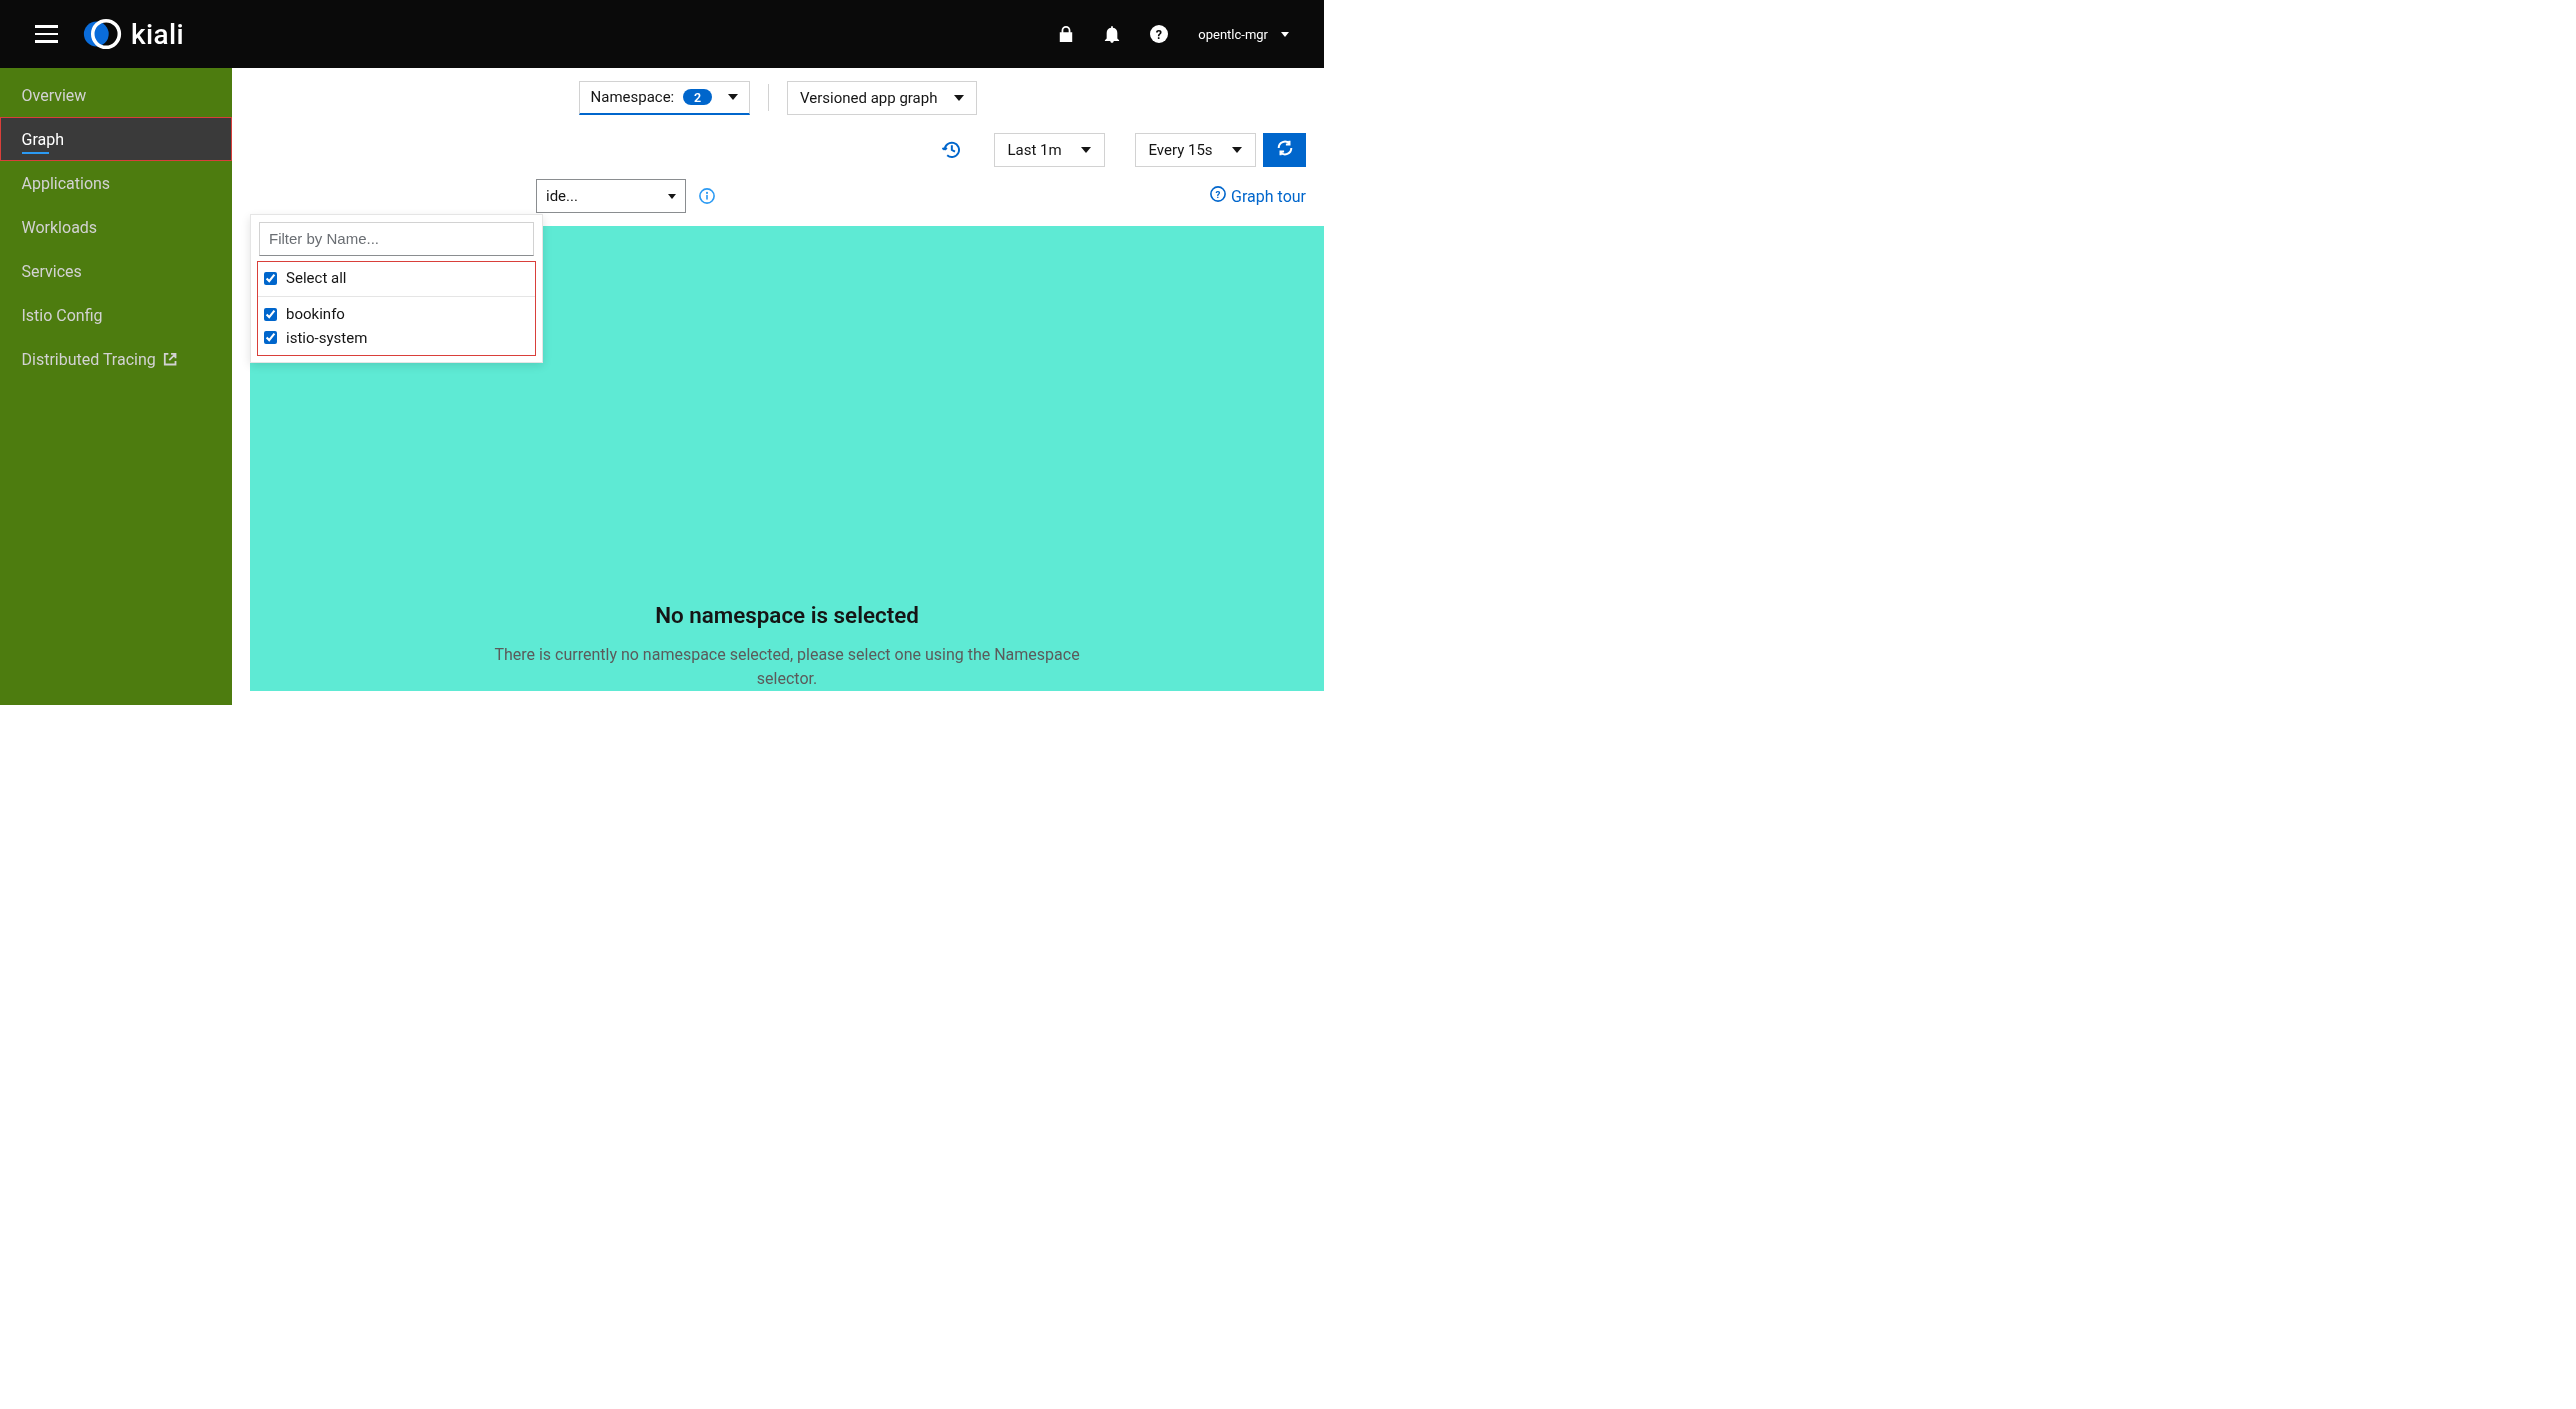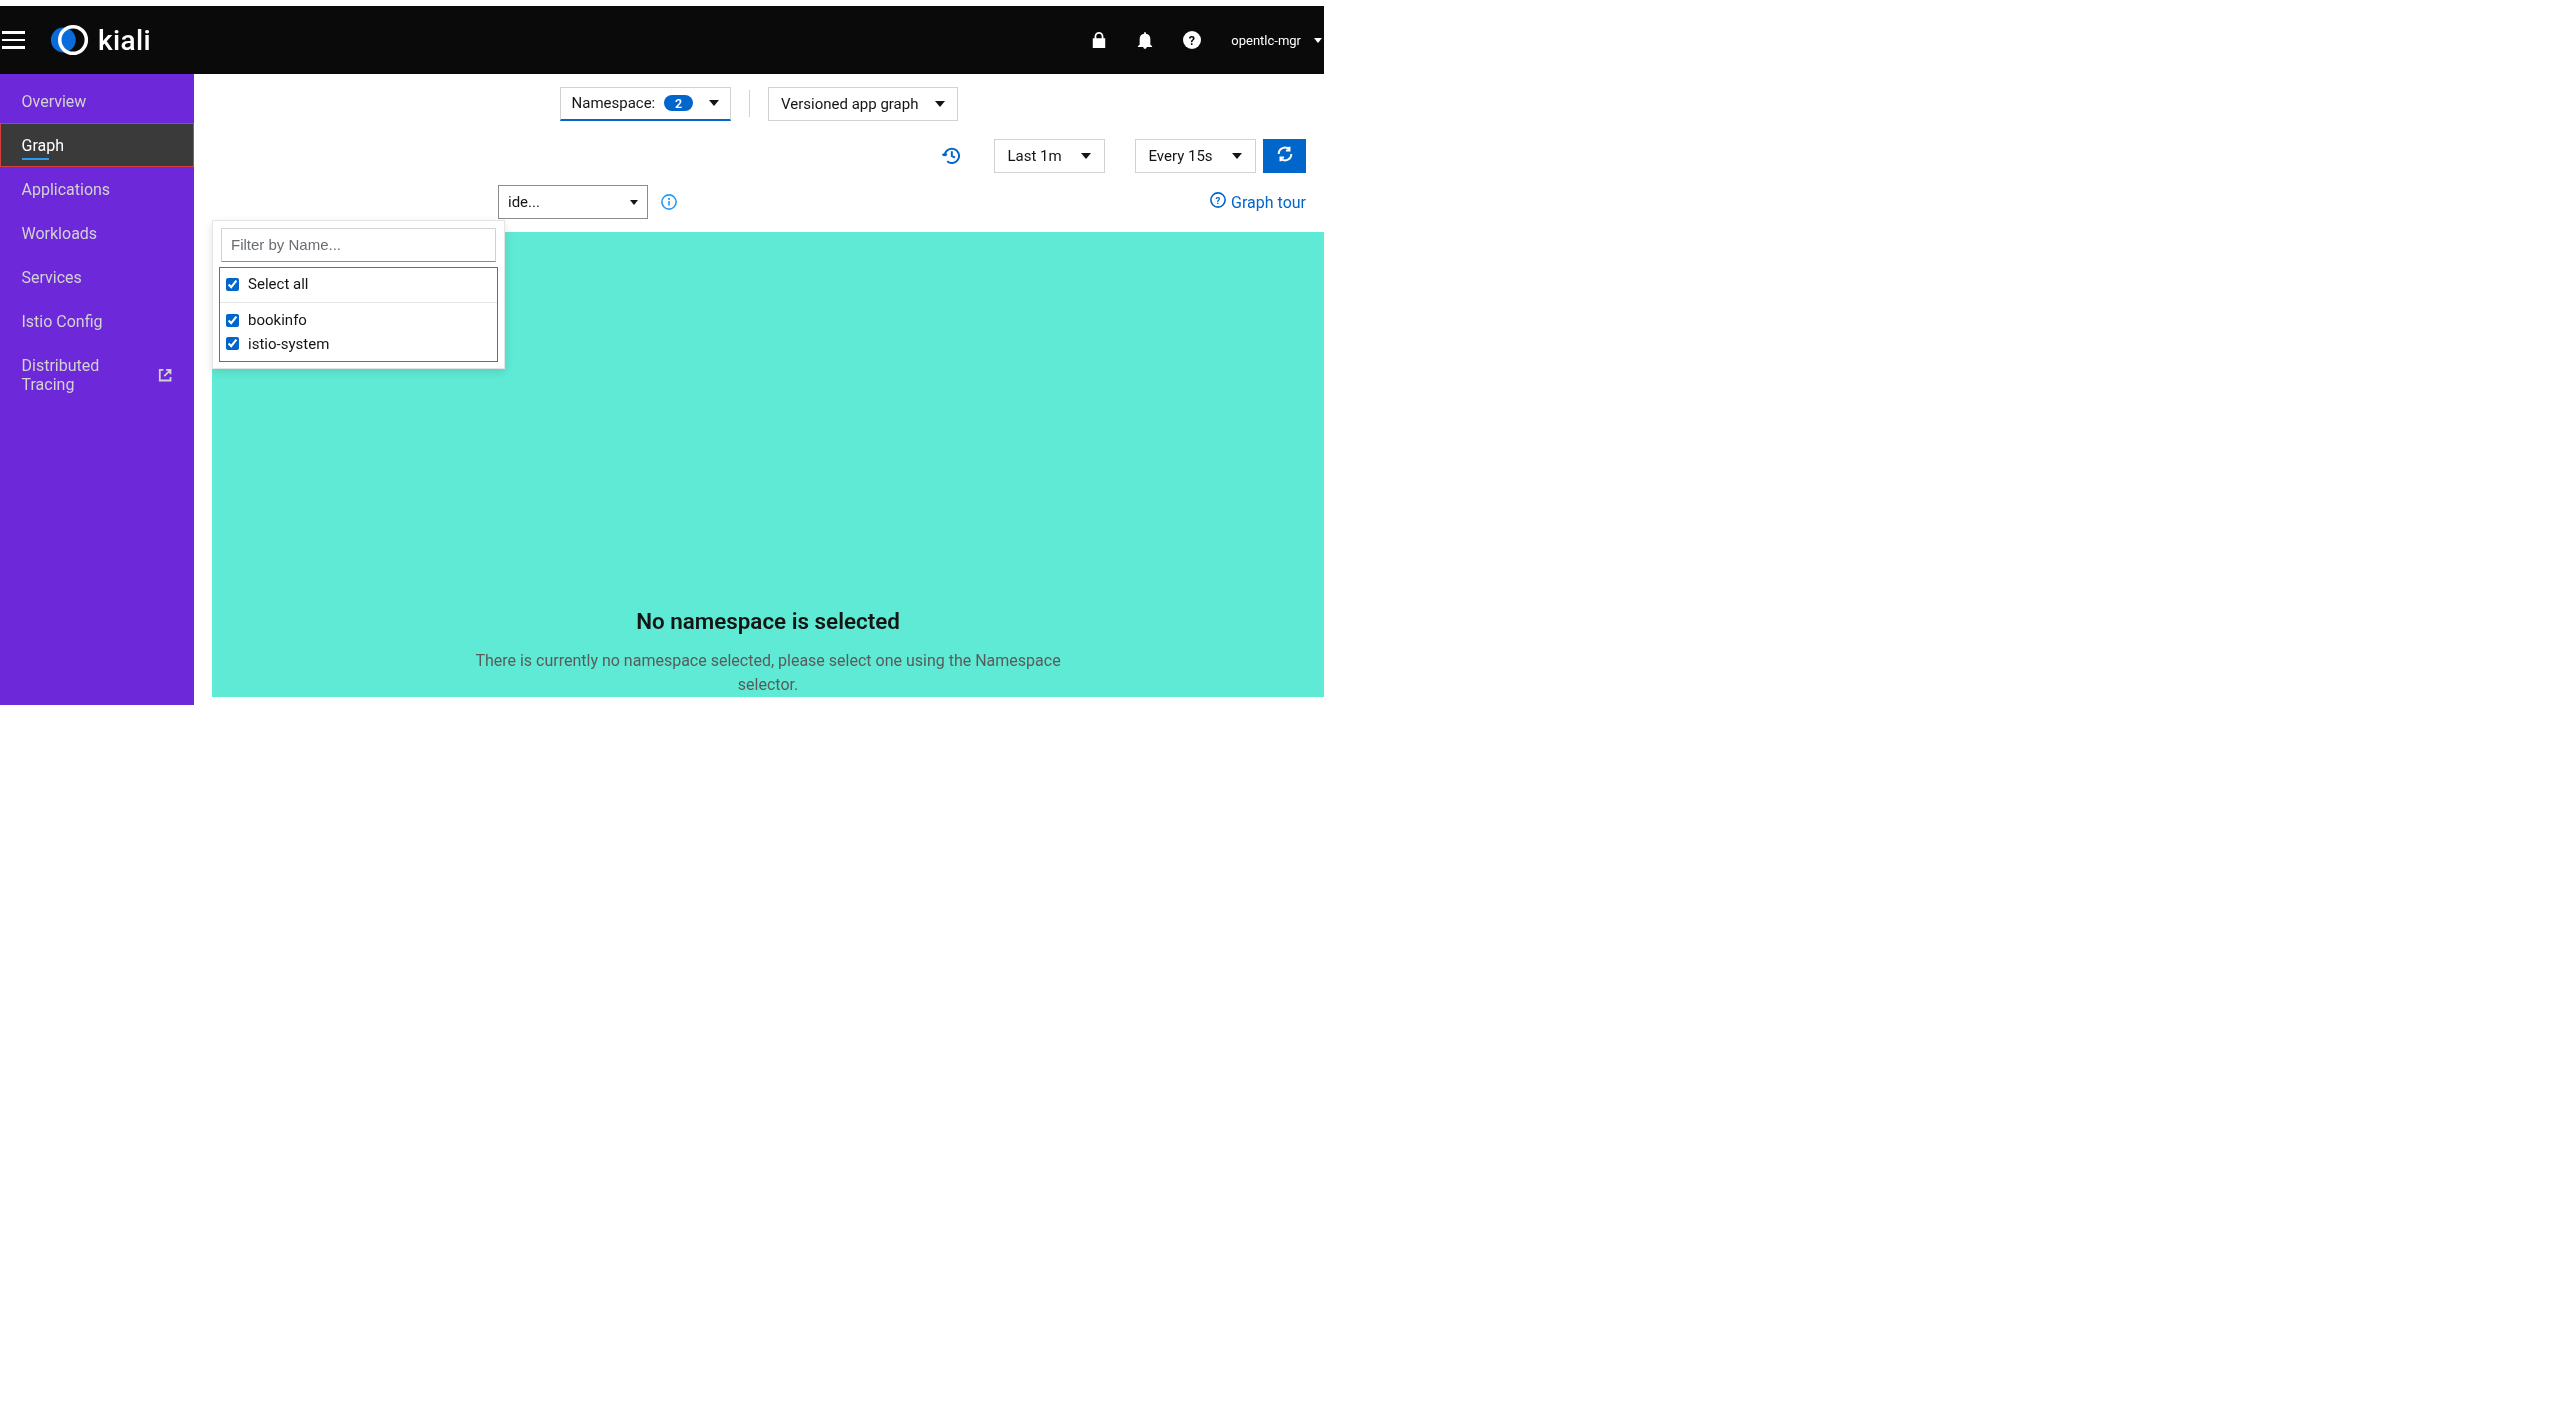--- a/index.html
+++ b/index.html
@@ -11,45 +11,44 @@
     height: 705px;
     overflow: hidden;
   }
 
   
   .masthead {
     background: #0a0a0a;
     height: 68px;
     display: flex;
     align-items: center;
-    padding: 0 2px;
-    color: #fff;
-    margin-top: 6px;
+    padding: 0 35px;
+    color: #fff;
   }
   .hamburger { cursor: pointer; display: flex; flex-direction: column; gap: 4.5px; margin-right: 25px; }
   .hamburger span { display: block; width: 23px; height: 2.7px; background: #fff; }
   .brand { display: flex; align-items: center; gap: 9px; }
   .brand-logo svg { display: block; }
   .brand-text {
     font-size: 28px;
     font-weight: 500;
     letter-spacing: 0.4px;
     color: #fff;
   }
   .masthead-spacer { flex: 1; }
   .masthead-tools { display: flex; align-items: center; gap: 30px; }
   .masthead-tools .tool-icon { cursor: pointer; display: flex; align-items: center; }
   .user-dropdown { display: flex; align-items: center; gap: 13px; font-size: 13px; cursor: pointer; }
   .user-dropdown .caret { width: 0; height: 0; border-left: 4.5px solid transparent; border-right: 4.5px solid transparent; border-top: 5.4px solid #fff; }
 
   
   .body-row { display: flex; height: calc(100% - 68px); }
   .sidebar {
-    width: 194px;
-    background: #6d28d9;
+    width: 232px;
+    background: #4d7c0f;
     color: #d2d2d2;
     padding-top: 5.4px;
     flex-shrink: 0;
   }
   .nav-item {
     padding: 12.5px 21.5px;
     font-size: 16px;
     color: #d2d2d2;
     cursor: pointer;
     position: relative;

